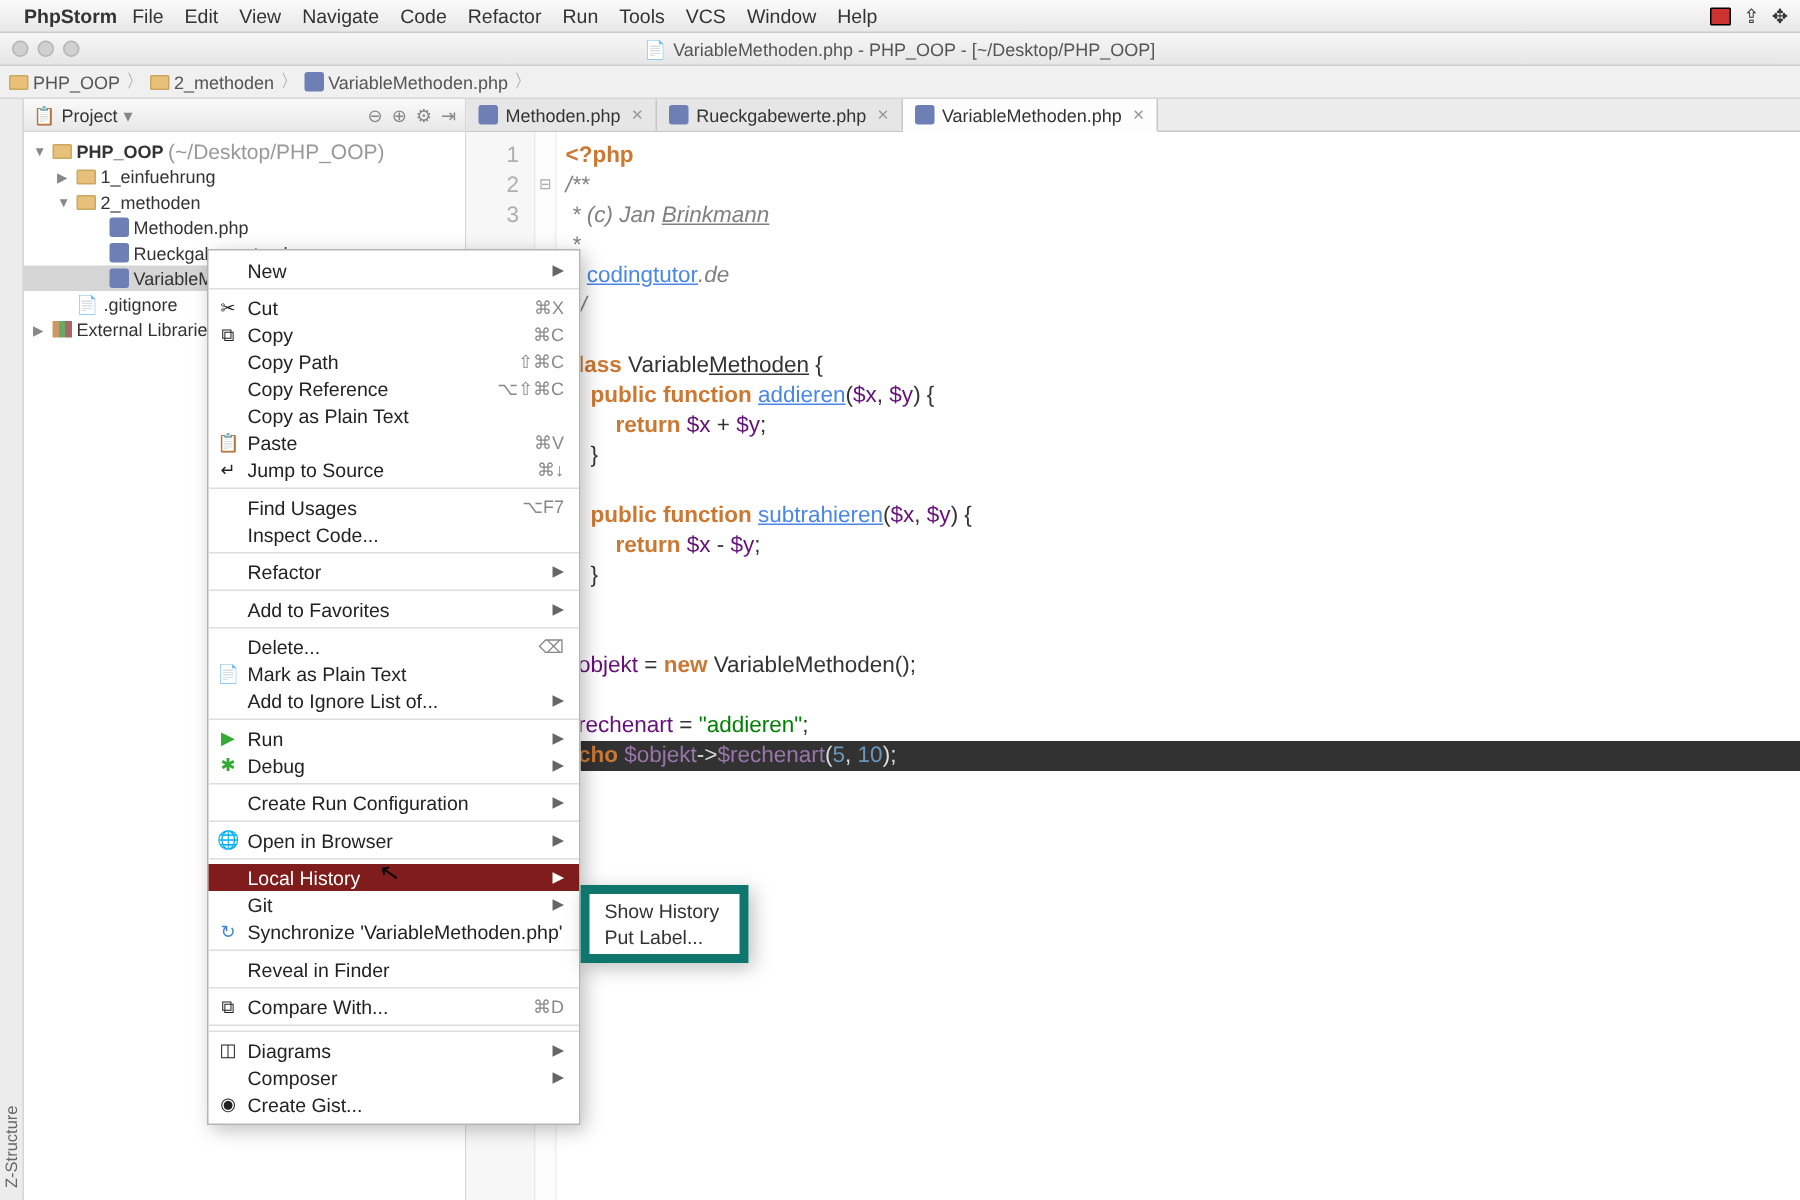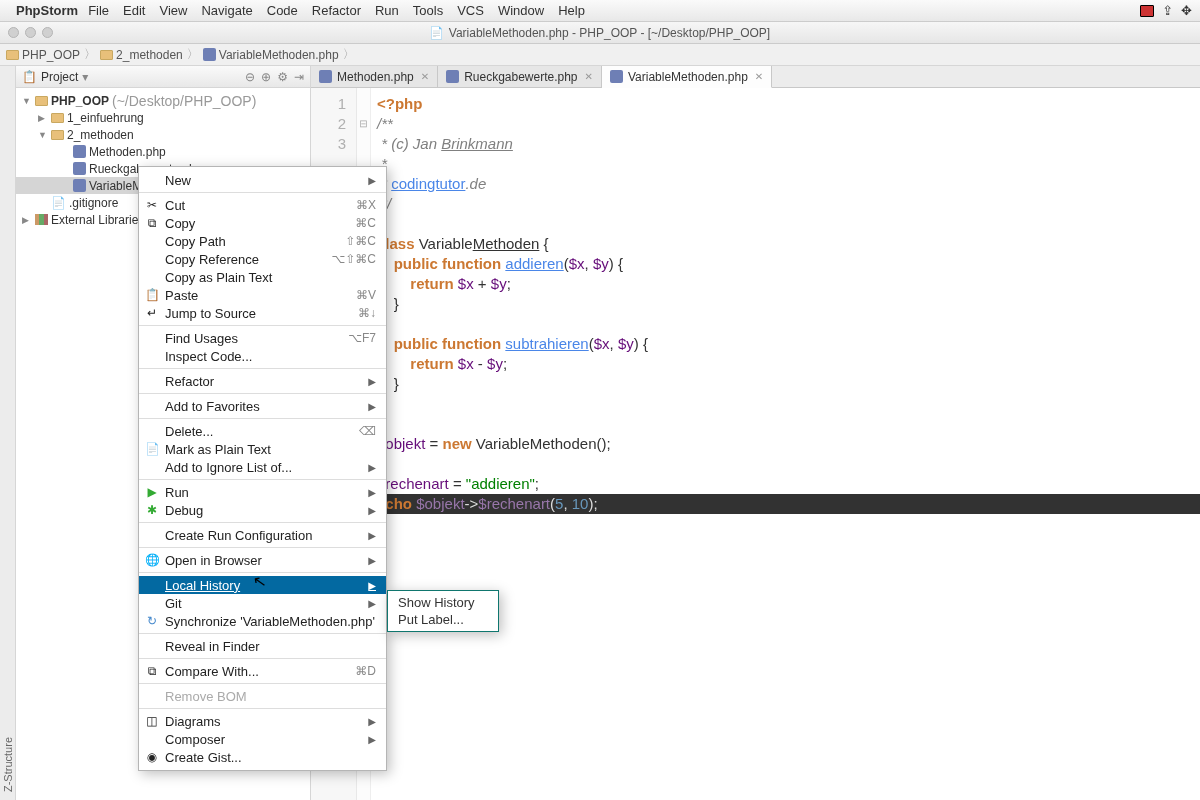--- a/index.html
+++ b/index.html
@@ -63,29 +63,29 @@
 .k-var { color: #660e7a; }
 .k-link { color: #4a86e8; text-decoration: underline; margin-top: 25px; }
 .hl-line { background: #323232; color: #ddd; display: inline-block; width: 100%; }
 .hl-line .k-var { color: #9876aa; }
 .hl-line .k-or { color: #cc7832; }
 .hl-line .k-num { color: #6897bb; }
 
 
 .ctx { position: absolute; left: 138px; top: 166px; width: 249px; background: #fff; border: 1px solid #b5b5b5; box-shadow: 3px 3px 12px rgba(0,0,0,0.25); font-size: 13px; z-index: 100; padding: 4px 0; }
 .ctx .row { height: 18px; display: flex; align-items: center; padding: 0 10px 0 26px; position: relative; color: #222; }
-.ctx .row.highlight { background: #0369a1; color: #fff; text-decoration: underline; }
+.ctx .row.highlight { background: #7f1d1d; color: #fff; }
 .ctx .row.highlight .sub-arrow { color: #fff; }
 .ctx .row.dis { color: #aaa; }
 .ctx .sep-line { height: 1px; background: #ddd; margin: 3px 0; }
 .ctx .ic { position: absolute; left: 6px; width: 14px; text-align: center; font-size: 12px; }
 .ctx .short { margin-left: auto; color: #888; font-size: 12px; }
 .ctx .sub-arrow { margin-left: auto; color: #666; font-size: 10px; }
 
-.submenu { position: absolute; left: 387px; top: 590px; width: 112px; background: #fff; border: 1px solid #0f766e; box-shadow: 3px 3px 12px rgba(0,0,0,0.25); font-size: 13px; z-index: 101; padding: 3px 0; }
+.submenu { position: absolute; left: 387px; top: 590px; width: 112px; background: #fff; border: 6px solid #0f766e; box-shadow: 3px 3px 12px rgba(0,0,0,0.25); font-size: 13px; z-index: 101; padding: 3px 0; }
 .submenu .row { height: 17px; display: flex; align-items: center; padding: 0 10px; }
 
 .cursor { position: absolute; left: 253px; top: 572px; font-size: 16px; z-index: 200; transform: rotate(-10deg); color: #000; pointer-events: none; }
 </style>
 </head>
 <body>
 
 <div class="menubar">
   <span class="apple"></span>
   <span class="appname">PhpStorm</span>
@@ -362,23 +362,20 @@
   <div class="row">
       <span>Reveal in Finder</span>
     </div>
   <div class="sep-line"></div>
   <div class="row">
       <span class="ic">⧉</span>
       <span>Compare With...</span>
       <span class="short">⌘D</span>
     </div>
   <div class="sep-line"></div>
-  <div class="row dis">
-      <span>Remove BOM</span>
-    </div>
   <div class="sep-line"></div>
   <div class="row">
       <span class="ic">◫</span>
       <span>Diagrams</span>
       <span class="sub-arrow">▶</span>
     </div>
   <div class="row">
       <span>Composer</span>
       <span class="sub-arrow">▶</span>
     </div>

